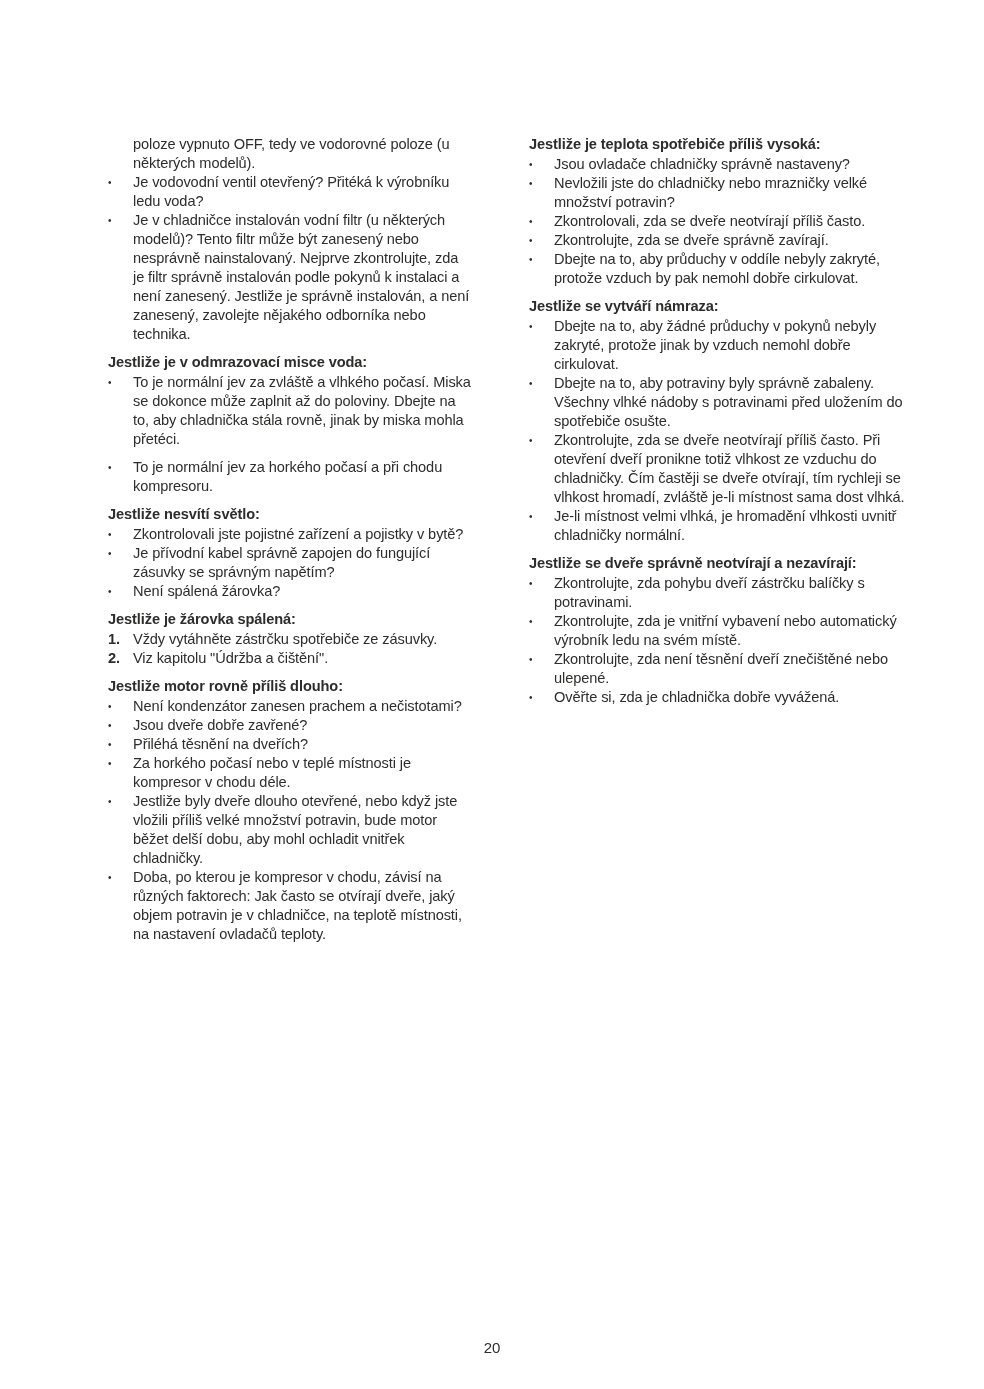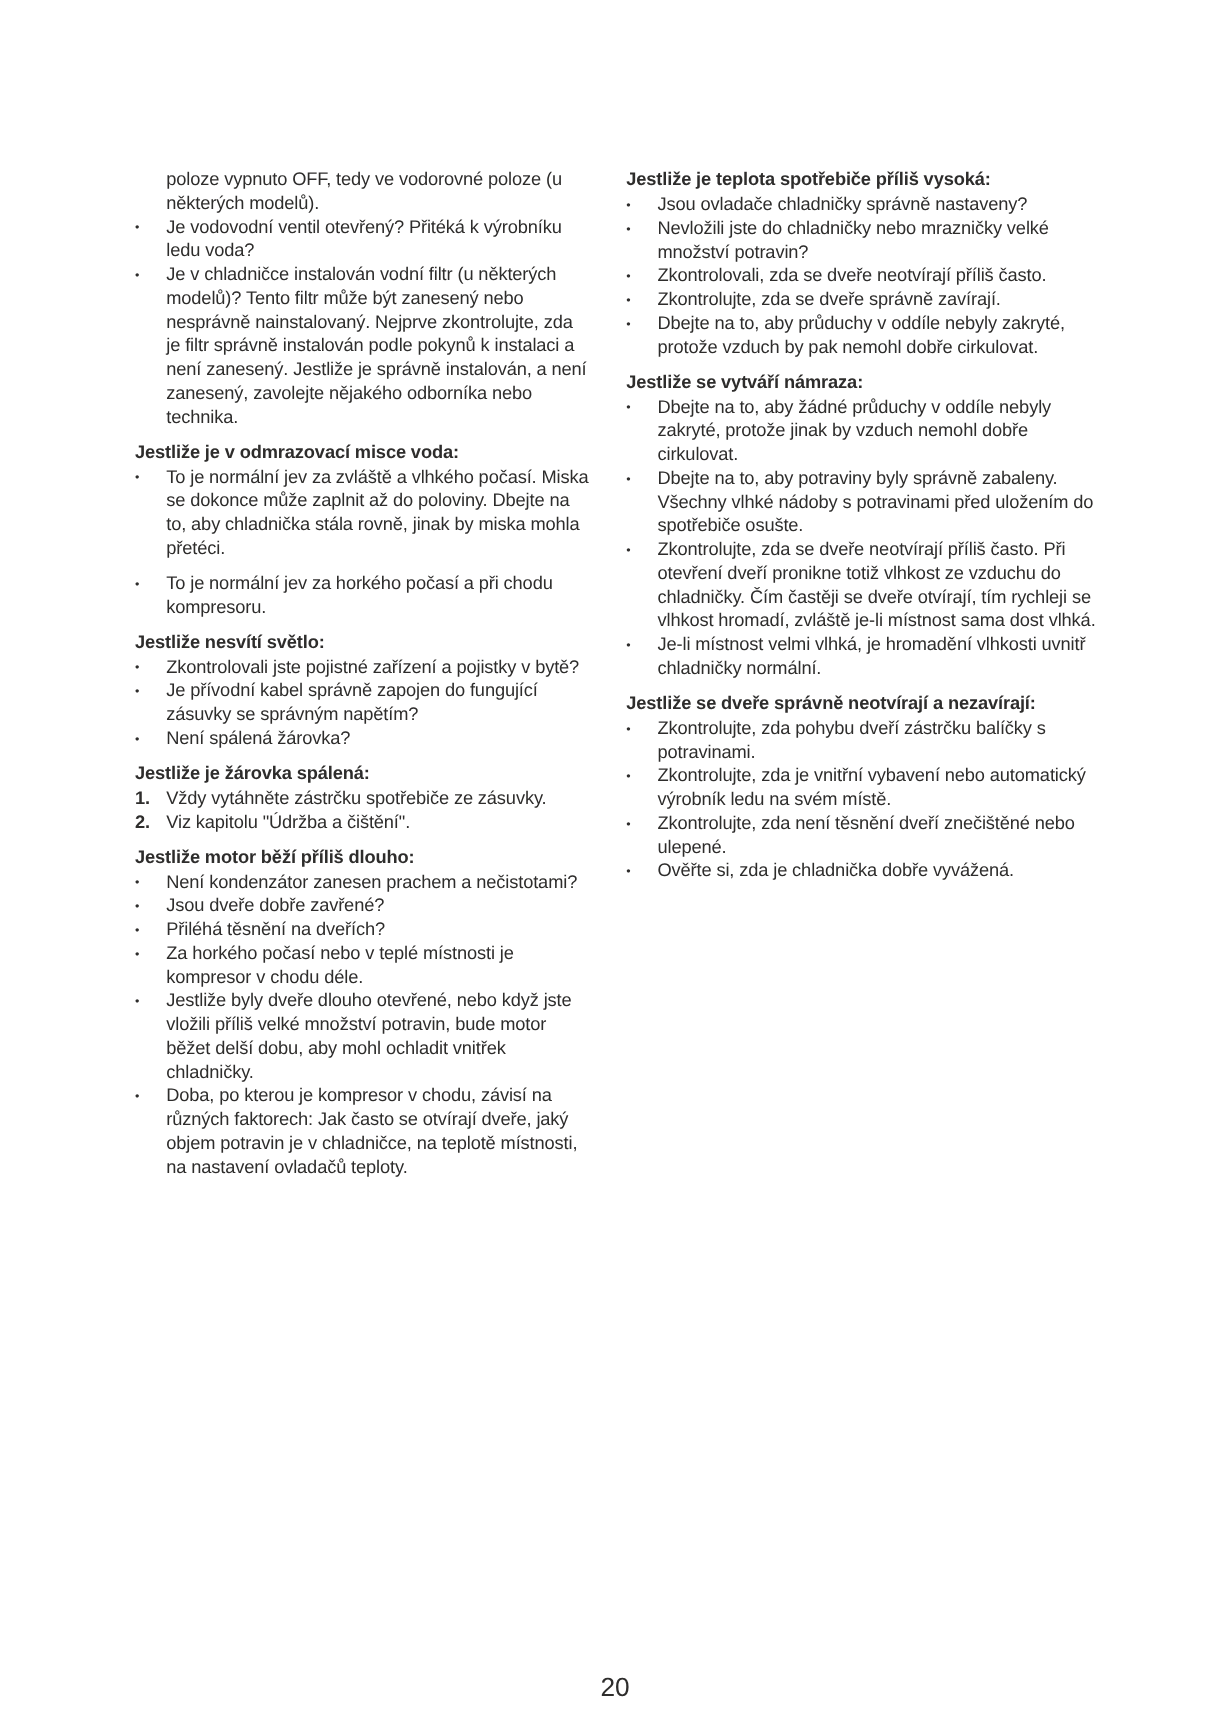--- a/index.html
+++ b/index.html
@@ -17,21 +17,21 @@
     overflow: hidden;
   }
   .col {
     position: absolute;
     top: 135px;
     font-size: 14.6px;
     line-height: 19px;
     letter-spacing: -0.1px;
   }
   .col-left  { left: 108px; width: 364px; }
-  .col-right { left: 501px; width: 378px; }
+  .col-right { left: 529px; width: 378px; }
   .section { margin-top: 9px; }
   .section:first-child { margin-top: 0; }
   .heading {
     font-weight: bold;
     margin-bottom: 1px;
   }
   .item { display: flex; }
   .marker {
     flex: 0 0 25px;
     line-height: 19px;
@@ -43,21 +43,21 @@
   .marker.num {
     font-weight: bold;
   }
   .text { flex: 1 1 auto; }
   .footer {
     position: absolute;
     left: 0;
     right: 0;
     top: 1339px;
     text-align: center;
-    font-size: 21px;
+    font-size: 15px;
     color: #2e2d2c;
   }
 </style>
 </head>
 <body>
 
 <div class="page">
   <div class="col col-left" id="col-left">
       <div class="section">
         <div class="item">
@@ -106,21 +106,21 @@
         <div class="item">
           <span class="marker num">1.</span>
           <span class="text">Vždy vytáhněte zástrčku spotřebiče ze zásuvky.</span>
         </div>
         <div class="item">
           <span class="marker num">2.</span>
           <span class="text">Viz kapitolu "Údržba a čištění".</span>
         </div>
       </div>
       <div class="section">
-        <div class="heading">Jestliže motor běží příliš dlouho:</div>
+        <div class="heading">Jestliže motor rovně příliš dlouho:</div>
         <div class="item">
           <span class="marker bullet">•</span>
           <span class="text">Není kondenzátor zanesen prachem a nečistotami?</span>
         </div>
         <div class="item">
           <span class="marker bullet">•</span>
           <span class="text">Jsou dveře dobře zavřené?</span>
         </div>
         <div class="item">
           <span class="marker bullet">•</span>
@@ -161,21 +161,21 @@
         </div>
         <div class="item">
           <span class="marker bullet">•</span>
           <span class="text">Dbejte na to, aby průduchy v oddíle nebyly zakryté, protože vzduch by pak nemohl dobře cirkulovat.</span>
         </div>
       </div>
       <div class="section">
         <div class="heading">Jestliže se vytváří námraza:</div>
         <div class="item">
           <span class="marker bullet">•</span>
-          <span class="text">Dbejte na to, aby žádné průduchy v oddíle nebyly zakryté, protože jinak by vzduch nemohl dobře cirkulovat.</span>
+          <span class="text">Dbejte na to, aby žádné průduchy v pokynů nebyly zakryté, protože jinak by vzduch nemohl dobře cirkulovat.</span>
         </div>
         <div class="item">
           <span class="marker bullet">•</span>
           <span class="text">Dbejte na to, aby potraviny byly správně zabaleny. Všechny vlhké nádoby s potravinami před uložením do spotřebiče osušte.</span>
         </div>
         <div class="item">
           <span class="marker bullet">•</span>
           <span class="text">Zkontrolujte, zda se dveře neotvírají příliš často. Při otevření dveří pronikne totiž vlhkost ze vzduchu do chladničky. Čím častěji se dveře otvírají, tím rychleji se vlhkost hromadí, zvláště je-li místnost sama dost vlhká.</span>
         </div>
         <div class="item">

